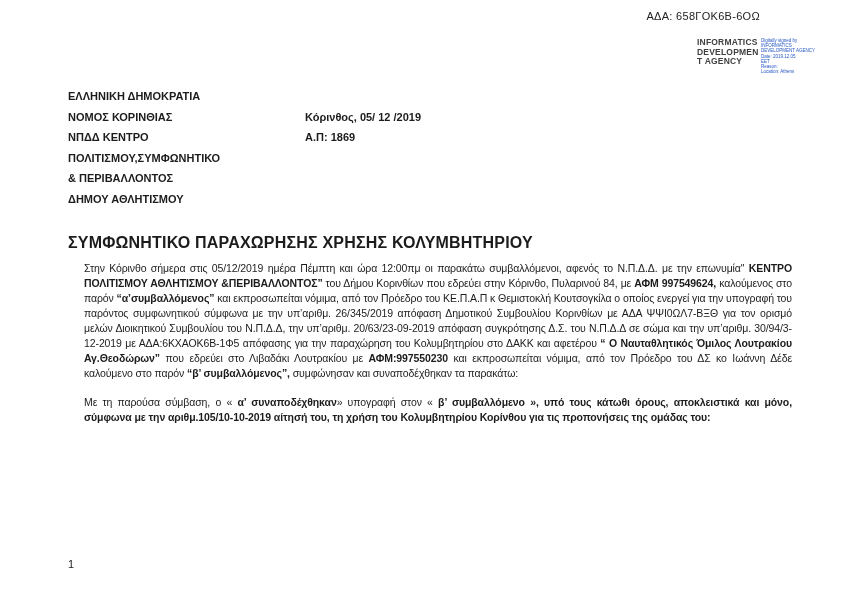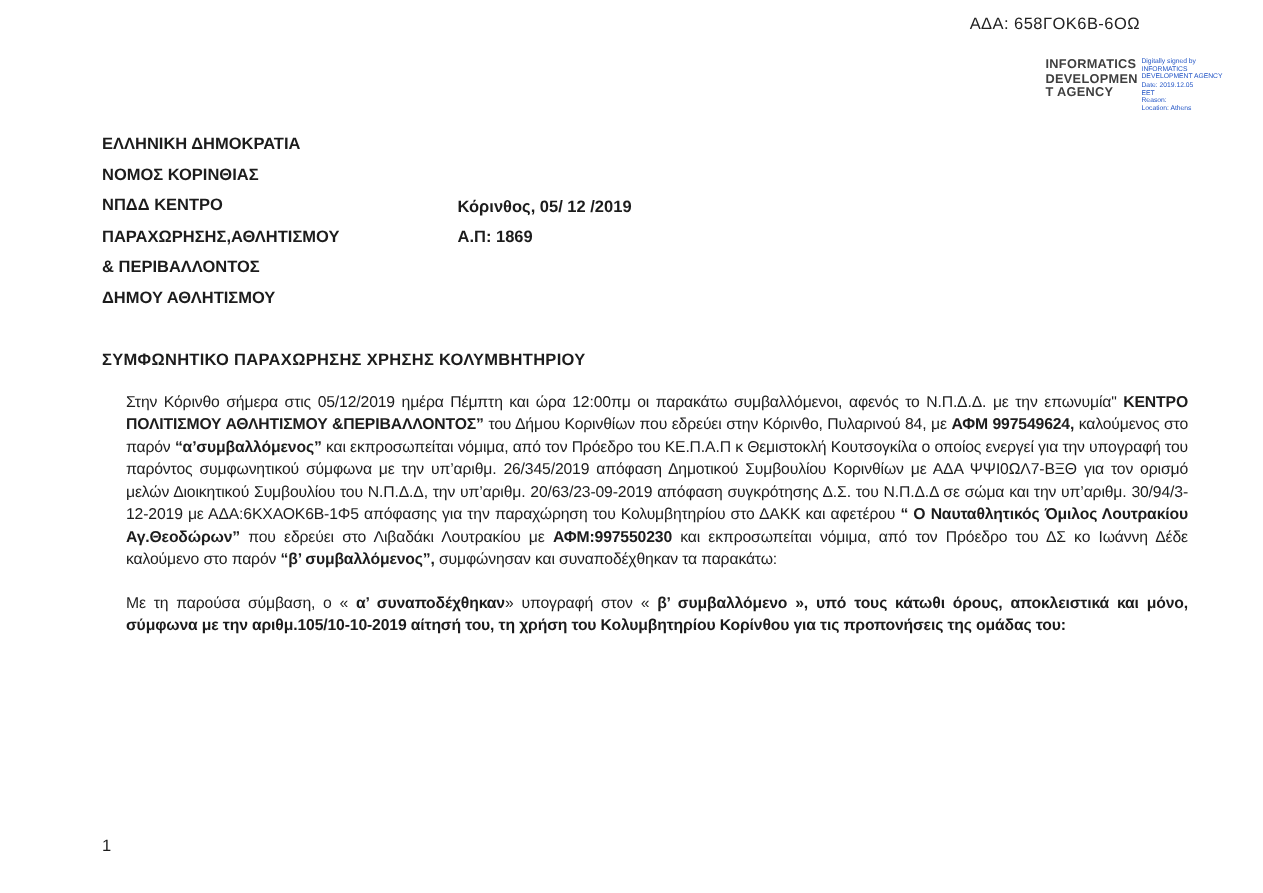--- a/index.html
+++ b/index.html
@@ -50,29 +50,28 @@
     font-weight: bold;
   }
   .letterhead div { line-height: 20.5px; white-space: nowrap; }
   .city-date, .protocol {
     position: absolute;
     left: 305px;
     font-size: 11px;
     font-weight: bold;
     line-height: 20.5px;
     white-space: nowrap;
-    margin-top: 21px;
   }
   .city-date { top: 106.5px; }
   .protocol  { top: 127px; }
   .title {
     position: absolute;
     left: 68px;
     top: 234px;
-    font-size: 11px;
+    font-size: 16px;
     font-weight: bold;
     letter-spacing: 0.2px;
     white-space: nowrap;
   }
   .body-text {
     position: absolute;
     left: 84px;
     top: 261px;
     width: 708px;
     font-size: 10.5px;
@@ -98,21 +97,21 @@
 
   <div class="sig">
     <div class="sig-name">INFORMATICS<br>DEVELOPMEN<br>T AGENCY</div>
     <div class="sig-details">Digitally signed by<br>INFORMATICS<br>DEVELOPMENT AGENCY<br>Date: 2019.12.05<br>EET<br>Reason:<br>Location: Athens</div>
   </div>
 
   <div class="letterhead">
     <div>ΕΛΛΗΝΙΚΗ ΔΗΜΟΚΡΑΤΙΑ</div>
     <div>ΝΟΜΟΣ ΚΟΡΙΝΘΙΑΣ</div>
     <div>ΝΠΔΔ ΚΕΝΤΡΟ</div>
-    <div>ΠΑΡΑΧΩΡΗΣΗΣ,ΑΘΛΗΤΙΣΜΟΥ</div>
+    <div>ΠΟΛΙΤΙΣΜΟΥ,ΣΥΜΦΩΝΗΤΙΚΟ</div>
     <div>&amp; ΠΕΡΙΒΑΛΛΟΝΤΟΣ</div>
     <div>ΔΗΜΟΥ ΑΘΛΗΤΙΣΜΟΥ</div>
   </div>
 
   <div class="city-date">Κόρινθος, 05/ 12 /2019</div>
   <div class="protocol">Α.Π: 1869</div>
 
   <div class="title">ΣΥΜΦΩΝΗΤΙΚΟ ΠΑΡΑΧΩΡΗΣΗΣ ΧΡΗΣΗΣ ΚΟΛΥΜΒΗΤΗΡΙΟΥ</div>
 
   <div class="body-text">

